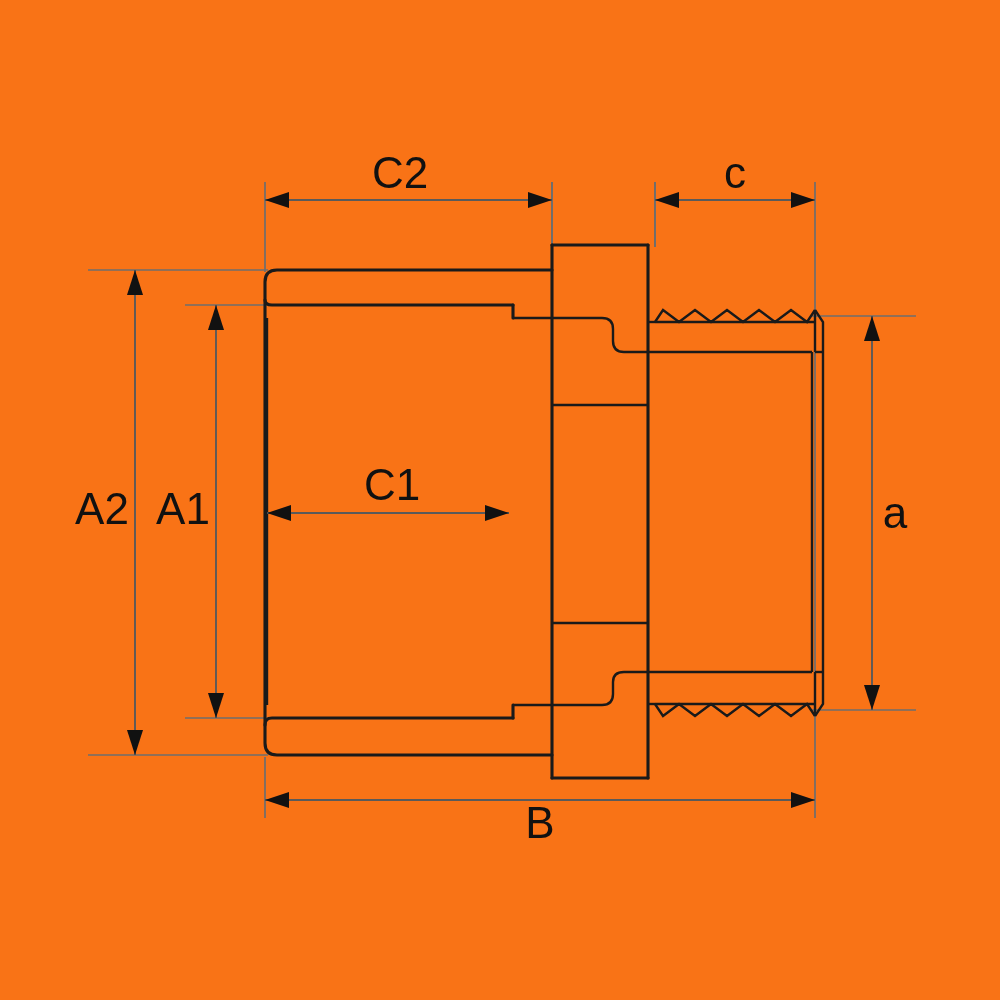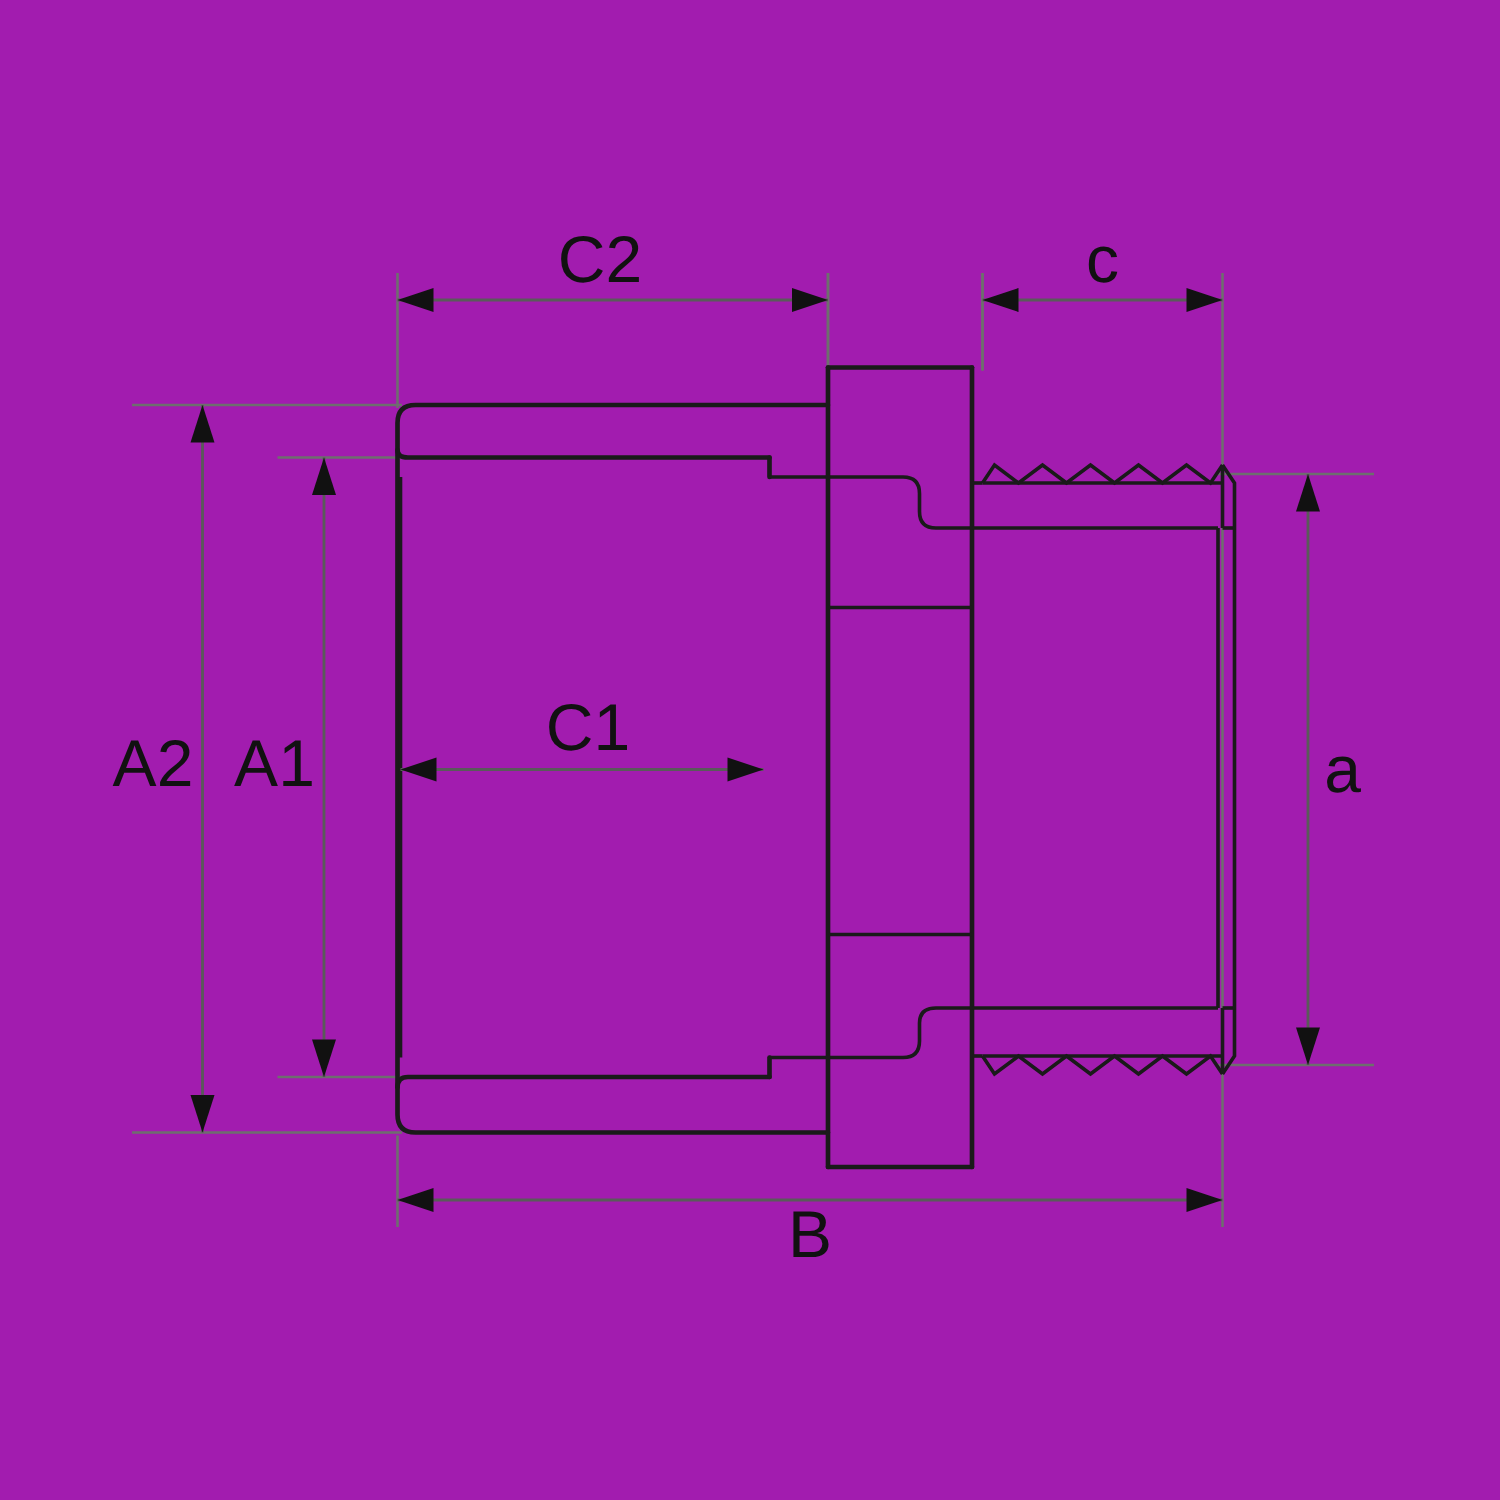--- a/index.html
+++ b/index.html
@@ -10,21 +10,21 @@
   body {
     width: 1000px;
     height: 1000px;
     font-family: "Liberation Sans", sans-serif;
     overflow: hidden;
   }
   #drawing-root {
     position: relative;
     width: 1000px;
     height: 1000px;
-    background: #a21caf;
+    background: #f97316;
   }
   svg.cad {
     display: block;
     width: 1000px;
     height: 1000px;
   }
   .part-line {
     fill: none;
     stroke: #1a1a1a;
     stroke-width: 3.1;

